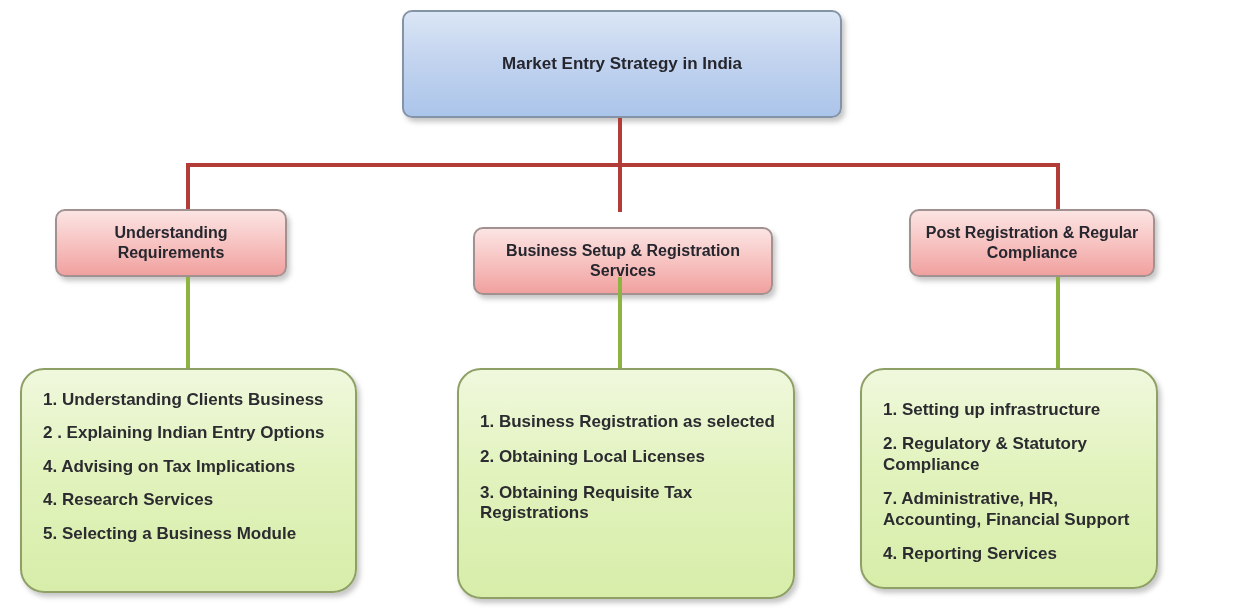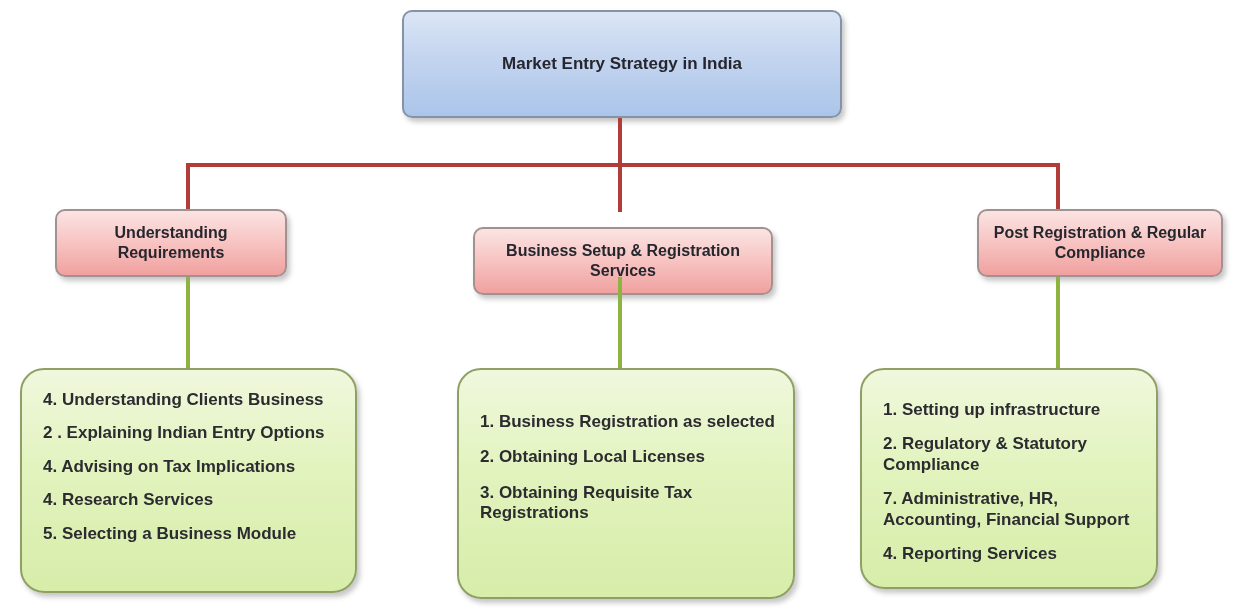--- a/index.html
+++ b/index.html
@@ -39,21 +39,21 @@
     top: 209px; height: 68px;
     border: 2px solid #a29191;
     border-radius: 10px;
     background: linear-gradient(180deg, #fbe4e3 0%, #f6c0be 55%, #f0a19f 100%);
     font-size: 16px;
     line-height: 1.25;
     padding: 4px 10px;
   }
   .branch-0 { left: 55px;  width: 232px; }
   .branch-1 { left: 473px; width: 300px; margin-top: 18px; }
-  .branch-2 { left: 977px; width: 246px; }
+  .branch-2 { left: 909px; width: 246px; }
   
   .leaf {
     top: 368px;
     border: 2px solid #8ea065;
     border-radius: 24px;
     background: linear-gradient(180deg, #f0f8dd 0%, #e2f3be 45%, #d7eda9 100%);
     display: block;
     text-align: left;
     font-size: 17px;
     line-height: 1.2;
@@ -101,21 +101,21 @@
   </div>
   <div class="box branch branch-2">
     <span>Post Registration &amp; Regular Compliance</span>
   </div>
 
   <div class="conn conn-green gline-0"></div>
   <div class="conn conn-green gline-1"></div>
   <div class="conn conn-green gline-2"></div>
 
   <div class="box leaf leaf-0">
-    <p>4. Understanding Clients Business</p>
+    <p>1. Understanding Clients Business</p>
     <p>2 . Explaining Indian Entry Options</p>
     <p>4. Advising on Tax Implications</p>
     <p>4. Research Services</p>
     <p>5. Selecting a Business Module</p>
   </div>
 
   <div class="box leaf leaf-1">
     <p>1. Business Registration as selected</p>
     <p>2. Obtaining Local Licenses</p>
     <p>3. Obtaining Requisite Tax Registrations</p>

